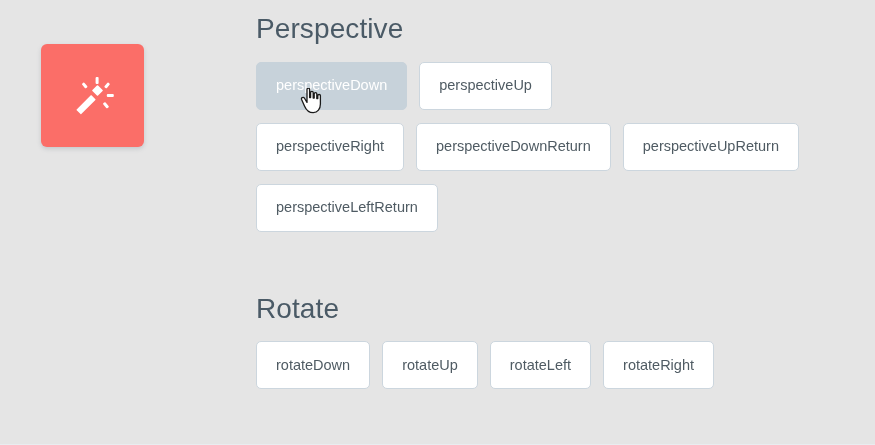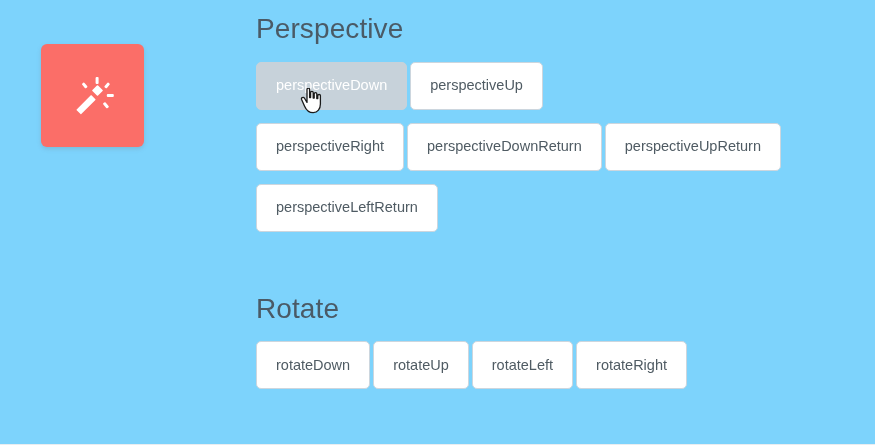--- a/index.html
+++ b/index.html
@@ -15,21 +15,21 @@
     position: relative;
   }
 
   
   .page {
     position: relative;
     width: 875px;
     height: 445px;
     box-sizing: border-box;
     border-bottom: 1px solid #e9edf0;
-    background: #7dd3fc;
+    background: #e5e5e5;
   }
 
   
   .icon-pane {
     position: absolute;
     left: 0;
     top: 0;
     width: 256px;
     height: 445px;
   }
@@ -69,21 +69,21 @@
     letter-spacing: 0.1px;
   }
   .section-perspective .section-title { padding-top: 4px; }
   .section-rotate { margin-top: 60px; }
 
   .btn-rows { margin-top: 16px; }
 
   .btn-row {
     display: flex;
     flex-wrap: nowrap;
-    gap: 3px;
+    gap: 12px;
     margin-bottom: 13px;
   }
 
   .btn {
     box-sizing: border-box;
     border: 1px solid #ccd6de;
     border-radius: 5px;
     background: #ffffff;
     color: #4f5b63;
     font-family: "Liberation Sans", sans-serif;

